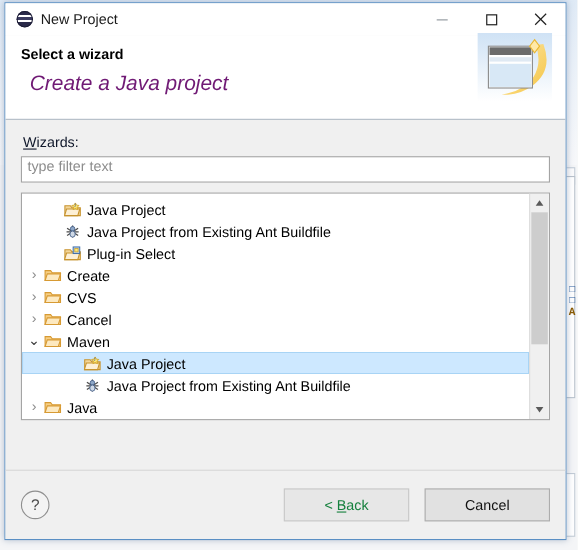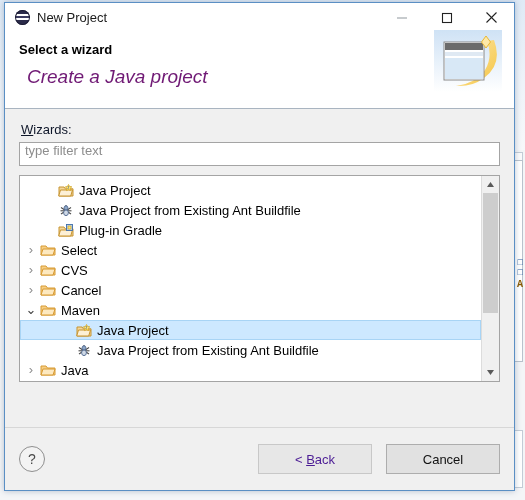--- a/index.html
+++ b/index.html
@@ -92,21 +92,21 @@
   
   .footer{flex:0 0 auto;background:#f0f0f0;border-top:1px solid #d7d7d7;
     height:62px;display:flex;align-items:center;padding:0 14px;position:relative;}
   .help-btn{width:24px;height:24px;border-radius:50%;border:1px solid #8f8f8f;
     display:flex;align-items:center;justify-content:center;font-size:14px;color:#4a4a4a;
     background:#f3f3f3;}
   .btn-row{margin-left:auto;display:flex;align-items:center;gap:2px;}
   .btn{height:28px;min-width:92px;padding:0 10px;font-size:13px;
     display:flex;align-items:center;justify-content:center;
     border:1px solid #adadad;background:#e1e1e1;color:#111;}
-  .btn.disabled{color:#4c1d95;background:#e7e7e7;border-color:#c8c8c8;}
+  .btn.disabled{color:#15803d;background:#e7e7e7;border-color:#c8c8c8;}
   .btn.focus{border:2px solid #0078d7;background:#e1e1e1;}
   .btn u{text-decoration:underline;}
   .btn.cancel{margin-left:12px;}
 </style>
 </head>
 <body>
 
 <div id="bg-ide">
   <div class="bg-top"></div>
   <div class="bg-panel2"></div>
@@ -213,34 +213,34 @@
             <div style="width: 21px; flex: 0 0 auto;"></div>
             <div class="tw"></div>
             <div class="ticon">
               <svg width="16" height="15" viewBox="0 0 16 15">
                 <path d="M1 4 h5 l1.3 1.8 h7.7 v7.2 h-14 z" fill="#f3d69a" stroke="#c79430" stroke-width="1"></path>
                 <path d="M2.5 7 h12 l-1.8 6 h-12 z" fill="#fdf0d6" stroke="#c79430" stroke-width="1"></path>
                 <rect x="8.5" y="1.5" width="6" height="6" fill="#bcd4ee" stroke="#3f6ea8" stroke-width=".9"></rect>
                 <rect x="10" y="3" width="3" height="3" fill="#ffe877" stroke="#c9a02c" stroke-width=".7"></rect>
               </svg>
             </div>
-            <div class="tlabel">Plug-in Gradle</div>
+            <div class="tlabel">Plug-in Select</div>
           </div>
           <div class="tree-row">
             <div style="width: 3px; flex: 0 0 auto;"></div>
             <div class="tw">
               <span class="chev" style="font-size: 13px;">›</span>
             </div>
             <div class="ticon">
               <svg width="16" height="14" viewBox="0 0 16 14">
                 <path d="M1 3 h5 l1.5 2 h7.5 v7 h-14 z" fill="#f7cf84" stroke="#d79a33" stroke-width="1"></path>
                 <path d="M3 6 h12 l-2 6 h-12 z" fill="#fde9c0" stroke="#d79a33" stroke-width="1"></path>
               </svg>
             </div>
-            <div class="tlabel">Select</div>
+            <div class="tlabel">Create</div>
           </div>
           <div class="tree-row">
             <div style="width: 3px; flex: 0 0 auto;"></div>
             <div class="tw">
               <span class="chev" style="font-size: 13px;">›</span>
             </div>
             <div class="ticon">
               <svg width="16" height="14" viewBox="0 0 16 14">
                 <path d="M1 3 h5 l1.5 2 h7.5 v7 h-14 z" fill="#f7cf84" stroke="#d79a33" stroke-width="1"></path>
                 <path d="M3 6 h12 l-2 6 h-12 z" fill="#fde9c0" stroke="#d79a33" stroke-width="1"></path>

